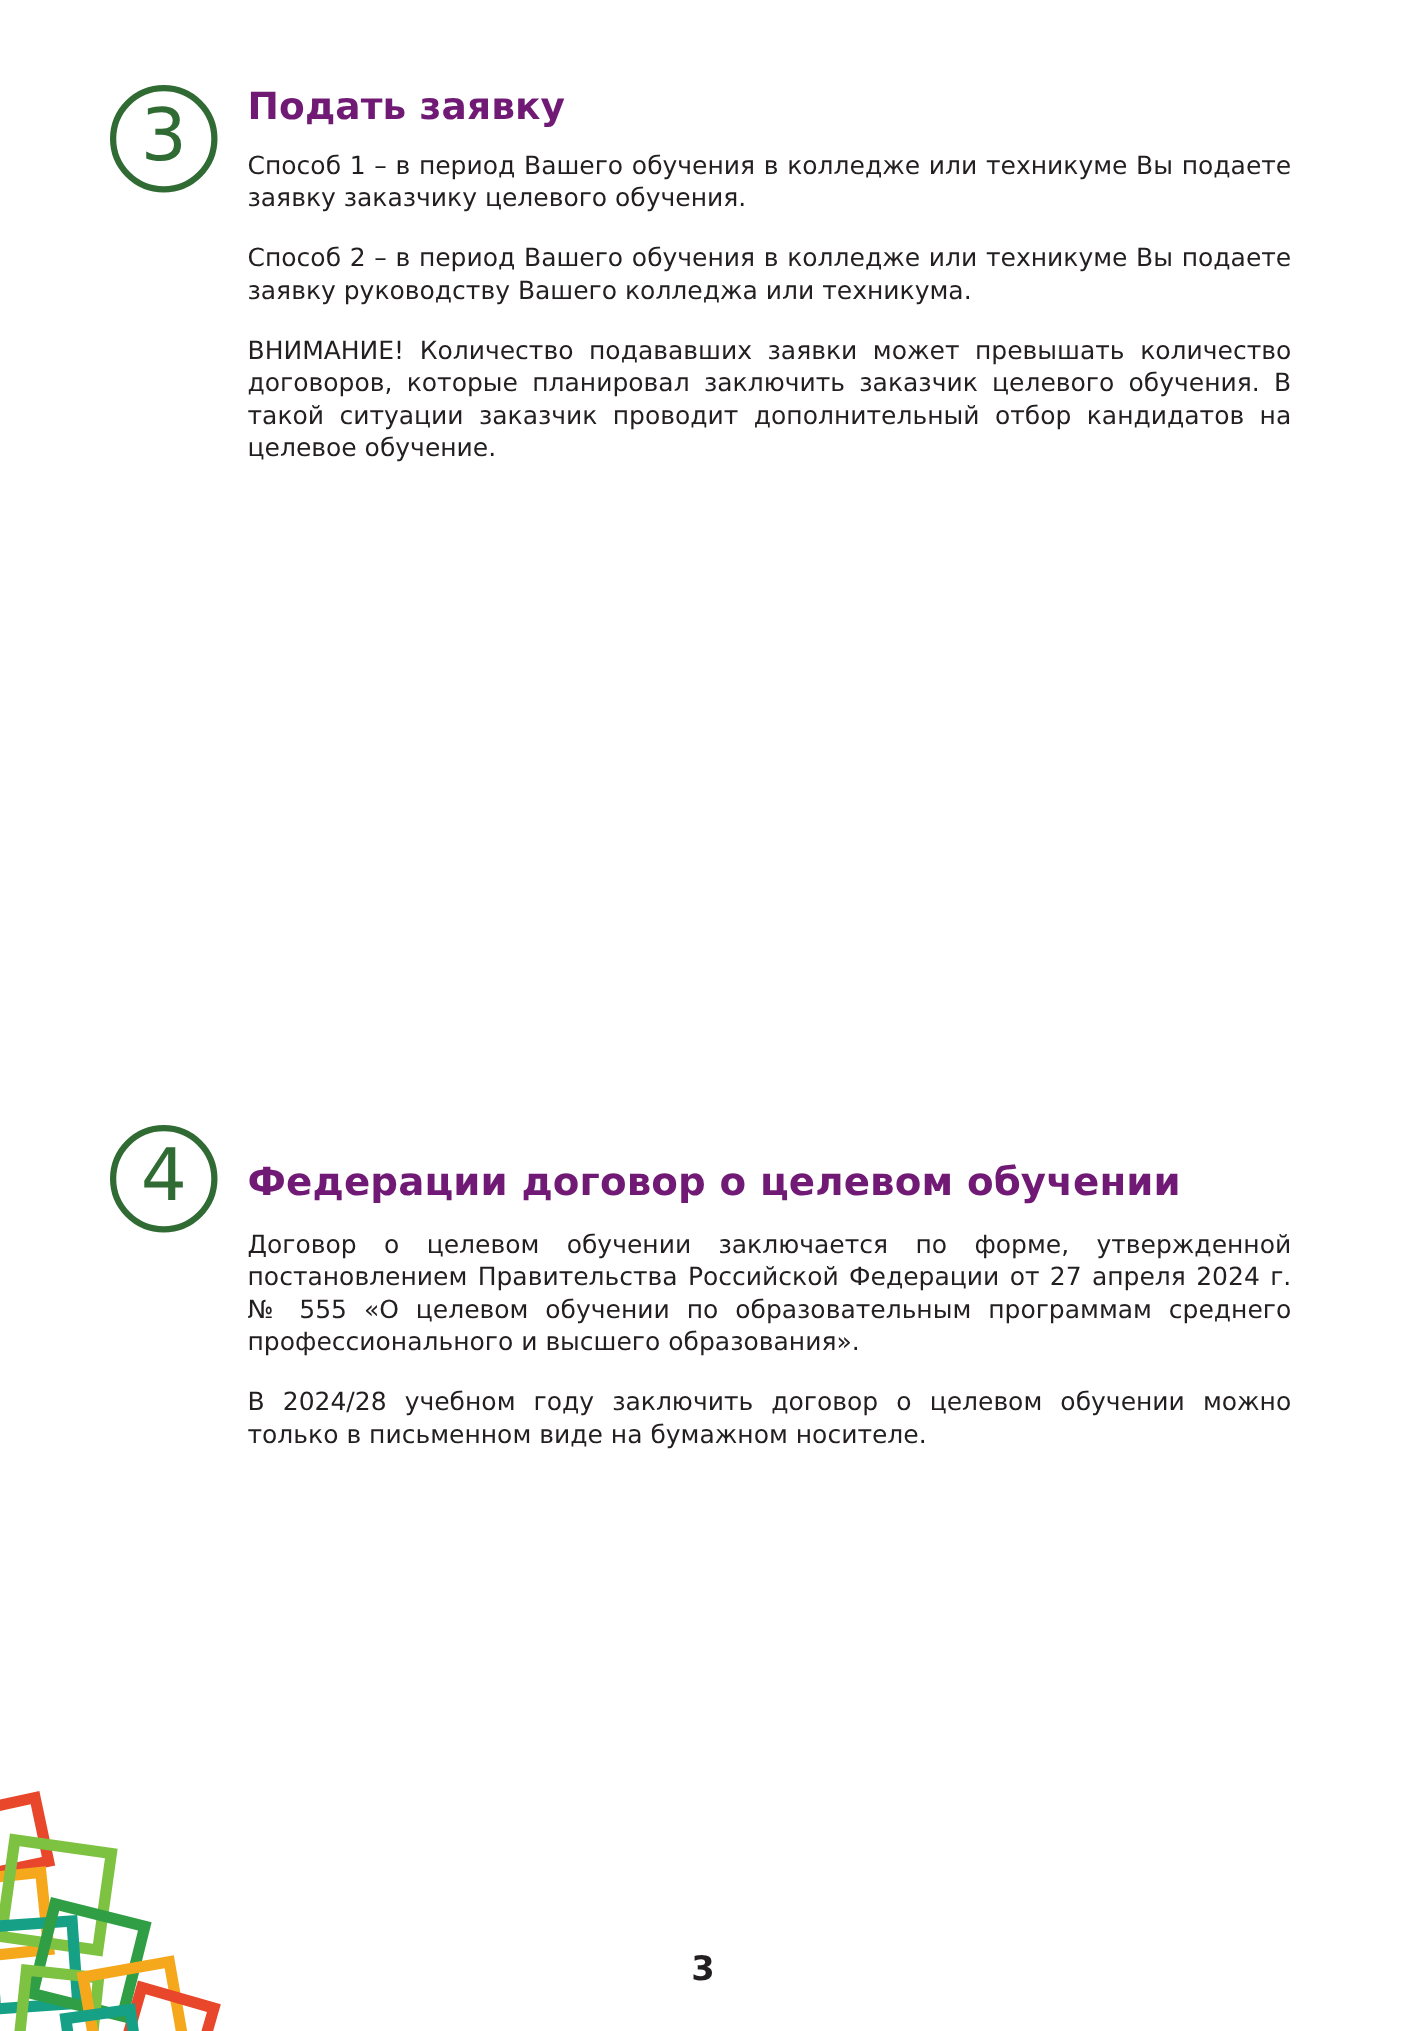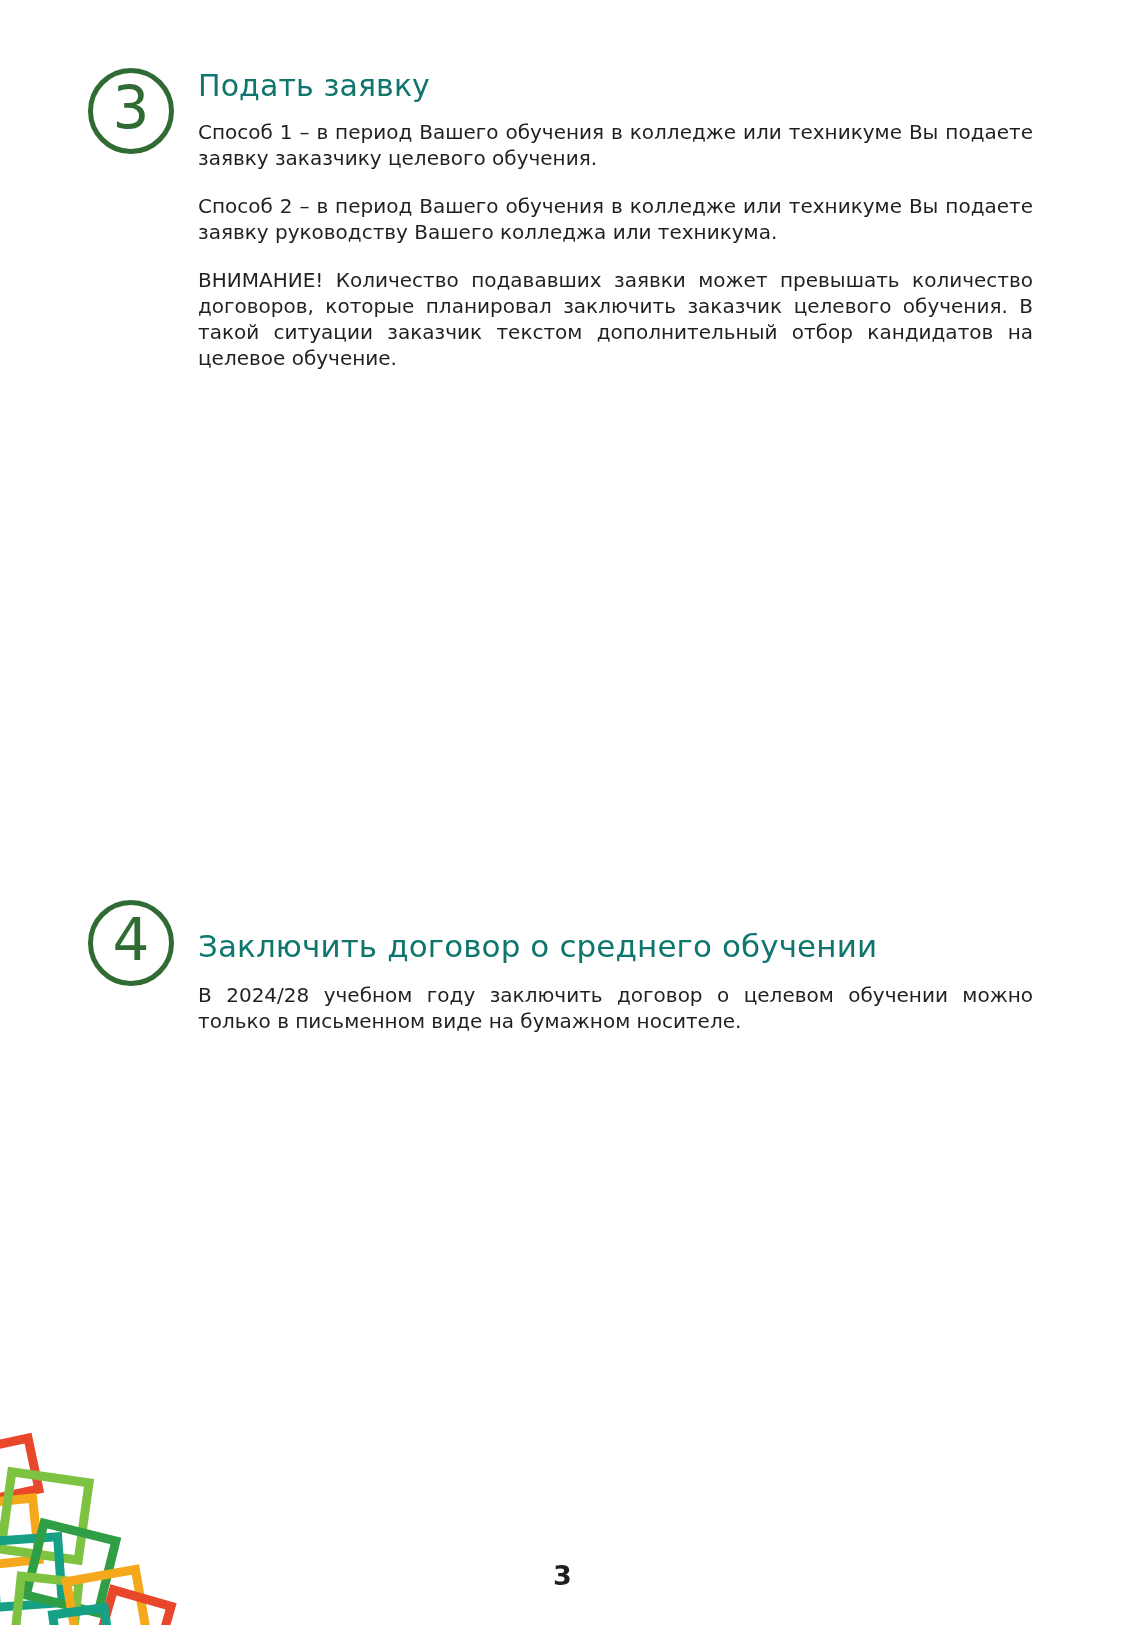--- a/index.html
+++ b/index.html
@@ -59,22 +59,22 @@
   .badge span { transform: translateY(-3px); }
 
   .section-body {
     margin-left: 198px;
     margin-right: 92px;
   }
 
   h2.title {
     margin: 0 0 16px 0;
     font-size: 30px;
-    font-weight: normal;
-    color: #0f766e;
+    font-weight: bold;
+    color: #701a75;
     letter-spacing: 0.1px;
   }
   #section-4 h2.title {
     font-size: 31px;
     margin-top: 28px;
     margin-bottom: 18px;
   }
 
   p.para {
     margin: 0 0 22px 0;
@@ -119,29 +119,30 @@
   </div>
 
   <div class="section" id="section-3">
     <div class="badge">
       <span>3</span>
     </div>
     <div class="section-body">
       <h2 class="title">Подать заявку</h2>
       <p class="para">Способ 1 – в период Вашего обучения в колледже или техникуме Вы подаете заявку заказчику целевого обучения.</p>
       <p class="para">Способ 2 – в период Вашего обучения в колледже или техникуме Вы подаете заявку руководству Вашего колледжа или техникума.</p>
-      <p class="para">ВНИМАНИЕ! Количество подававших заявки может превышать количество договоров, которые планировал заключить заказчик целевого обучения. В такой ситуации заказчик текстом дополнительный отбор кандидатов на целевое обучение.</p>
+      <p class="para">ВНИМАНИЕ! Количество подававших заявки может превышать количество договоров, которые планировал заключить заказчик целевого обучения. В такой ситуации заказчик проводит дополнительный отбор кандидатов на целевое обучение.</p>
     </div>
   </div>
 
   <div class="section" id="section-4">
     <div class="badge">
       <span>4</span>
     </div>
     <div class="section-body">
-      <h2 class="title">Заключить договор о среднего обучении</h2>
+      <h2 class="title">Федерации договор о целевом обучении</h2>
+      <p class="para">Договор о целевом обучении заключается по форме, утвержденной постановлением Правительства Российской Федерации от 27 апреля 2024 г. № 555 «О целевом обучении по образовательным программам среднего профессионального и высшего образования».</p>
       <p class="para">В 2024/28 учебном году заключить договор о целевом обучении можно только в письменном виде на бумажном носителе.</p>
     </div>
   </div>
 
   <div class="page-number">3</div>
 
 </div>
 
 </body></html>

